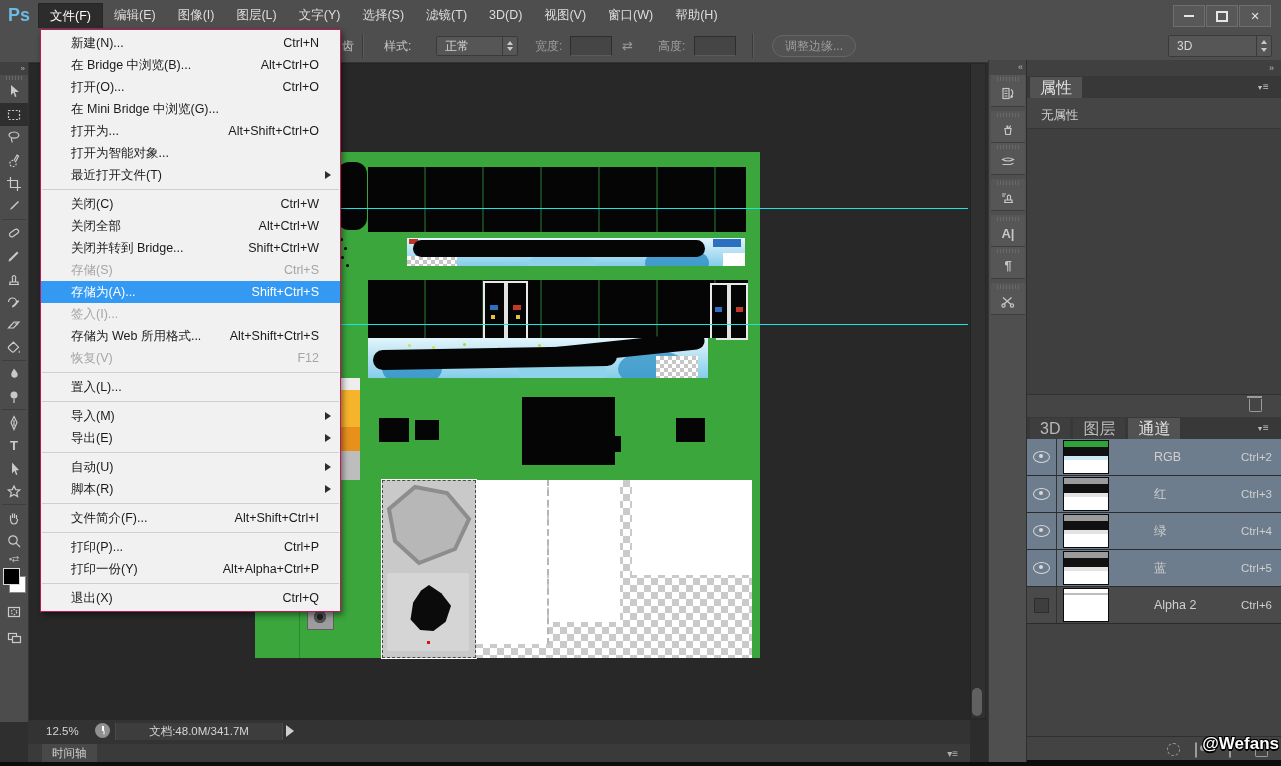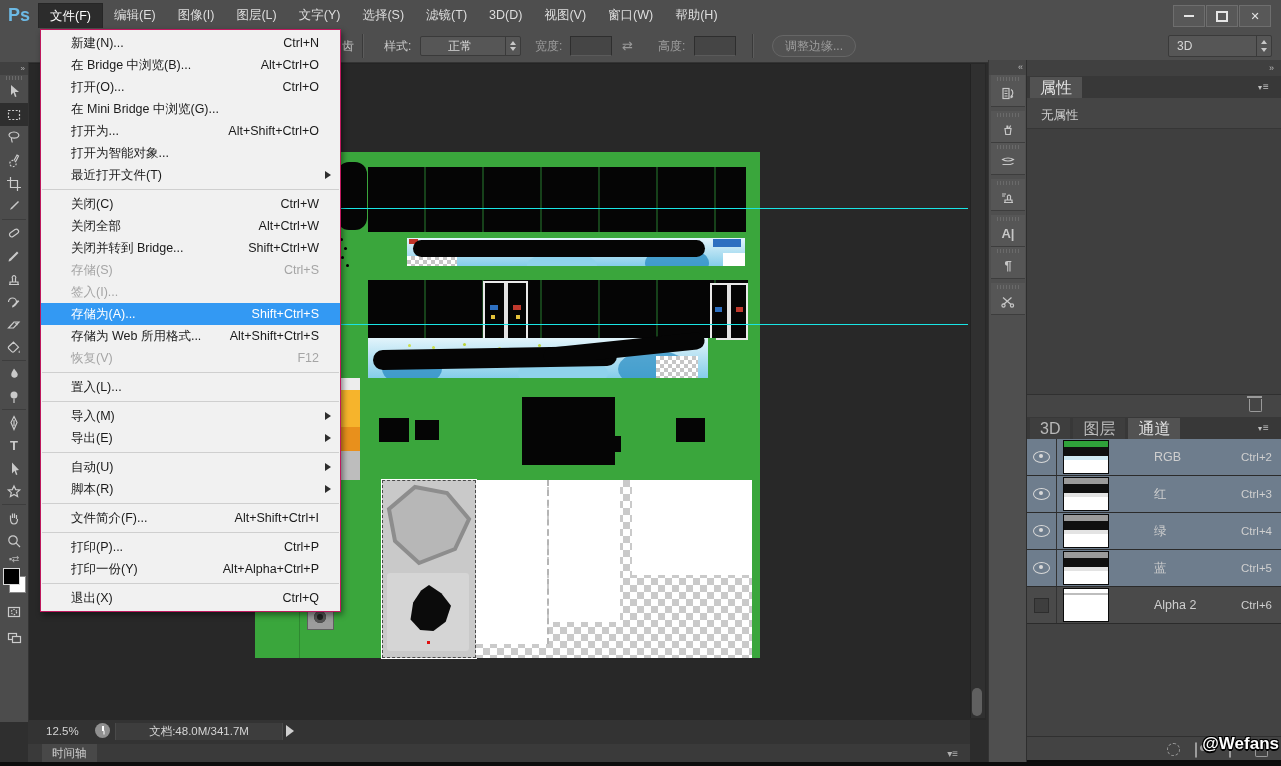--- a/index.html
+++ b/index.html
@@ -231,21 +231,21 @@
       <div class="wbtn">
           <span>✕</span>
         </div>
     </div>
   </div>
 
   <div class="abs optionsbar">
     <span class="ob" style="left:342px;">齿</span>
     <span class="obsep" style="left:362px;"></span>
     <span class="ob" style="left:384px;">样式:</span>
-    <div class="obfield obdrop" style="left:420px;width:80px;padding-left:19px;">
+    <div class="obfield obdrop" style="left:436px;width:80px;">
       <span class="val">正常</span>
       <span class="stepper"></span>
     </div>
     <span class="ob" style="left:535px;color:#9d9d9d;">宽度:</span>
     <div class="obfield" style="left:570px;width:40px;"><span></span></div>
     <span class="ob swap" style="left:622px;">⇄</span>
     <span class="ob" style="left:658px;color:#9d9d9d;">高度:</span>
     <div class="obfield" style="left:694px;width:40px;"><span></span></div>
     <span class="obsep" style="left:752px;"></span>
     <div class="refine" style="left:772px;">调整边缘...</div>
@@ -423,27 +423,27 @@
         <span class="ms">Alt+Ctrl+W</span>
       </div>
     <div class="mi">
         <span class="ml">关闭并转到 Bridge...</span>
         <span class="ms">Shift+Ctrl+W</span>
       </div>
     <div class="mi dis">
         <span class="ml">存储(S)</span>
         <span class="ms">Ctrl+S</span>
       </div>
-    <div class="mi dis">
-        <span class="ml">签入(I)...</span>
-        <span class="ms"></span>
-      </div>
     <div class="mi sel">
         <span class="ml">存储为(A)...</span>
         <span class="ms">Shift+Ctrl+S</span>
+      </div>
+    <div class="mi dis">
+        <span class="ml">签入(I)...</span>
+        <span class="ms"></span>
       </div>
     <div class="mi">
         <span class="ml">存储为 Web 所用格式...</span>
         <span class="ms">Alt+Shift+Ctrl+S</span>
       </div>
     <div class="mi dis">
         <span class="ml">恢复(V)</span>
         <span class="ms">F12</span>
       </div>
     <div class="msep"></div>

